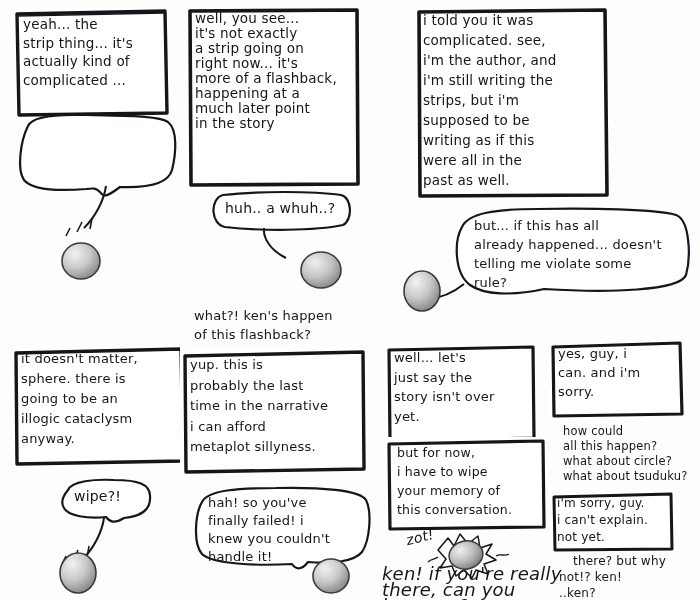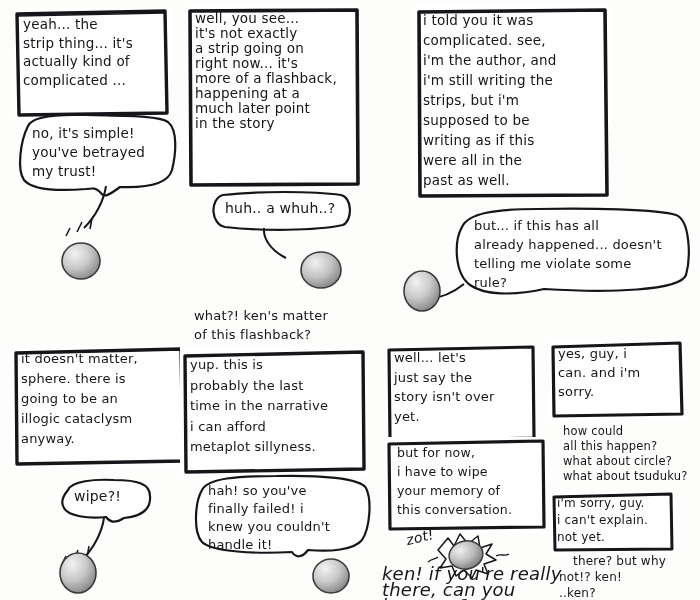--- a/index.html
+++ b/index.html
@@ -82,23 +82,20 @@
 actually kind of
 complicated ...</div>
   </div>
 
   <div class="balloon" style="left:16px; top:112px; width:166px; height:86px;">
     <svg viewBox="0 0 166 86" preserveAspectRatio="none">
       <path d="M12,14 C16,4 40,2 70,3 C104,4 142,3 152,10 C162,18 160,42 156,58
                C152,72 130,76 104,75 C92,84 88,86 84,80 C80,76 78,76 70,77
                C44,79 16,78 8,68 C1,58 4,30 12,14 Z" fill="#ffffff" stroke="#15161a" stroke-width="2.2" stroke-linejoin="round"></path>
     </svg>
-    <div class="txt hand" style="padding:12px 0 0 16px; font-size:13.5px; line-height:19px;">no, it's simple!
-you've betrayed
-my trust!</div>
   </div>
   <svg class="tail" style="left:60px; top:184px; width:60px; height:60px;" viewBox="0 0 60 60">
     <path d="M46,2 C44,16 36,32 24,44" fill="none" stroke="#15161a" stroke-width="2"></path>
     <path d="M22,38 L17,48" stroke="#15161a" stroke-width="1.6" fill="none"></path>
     <path d="M32,34 L30,45" stroke="#15161a" stroke-width="1.6" fill="none"></path>
     <path d="M10,44 L6,52" stroke="#15161a" stroke-width="1.6" fill="none"></path>
   </svg>
 
   <div class="sphere" style="left:58px; top:240px;">
     <svg width="46" height="42" viewBox="0 0 46 42">
@@ -186,21 +183,21 @@
         <radialGradient id="sg3" cx="34%" cy="28%" r="72%">
           <stop offset="0%" stop-color="#f2f2f2"></stop>
           <stop offset="55%" stop-color="#c9c9c9"></stop>
           <stop offset="100%" stop-color="#8e8e8e"></stop>
         </radialGradient>
       </defs>
       <ellipse cx="22" cy="23" rx="18" ry="20" fill="url(#sg3)" stroke="#3b3b3b" stroke-width="1.6"></ellipse>
     </svg>
   </div>
 
-  <div class="caption hand" style="left:194px; top:306px; width:185px; font-size:13px; line-height:19px;">what?! ken's matter
+  <div class="caption hand" style="left:194px; top:306px; width:185px; font-size:13px; line-height:19px;">what?! ken's happen
 of this flashback?</div>
 
   <div class="panel" style="left:12px; top:345px; width:174px; height:122px;">
     <svg class="ink" viewBox="0 0 174 122" preserveAspectRatio="none">
       <path d="M4,8 L169,4 L171,116 L5,119 Z" fill="#fff" stroke="#15161a" stroke-width="3.4" stroke-linejoin="round"></path>
     </svg>
     <div class="txt hand" style="font-size:13px; line-height:20px; padding-top:4px;">it doesn't matter,
 sphere. there is
 going to be an
 illogic cataclysm
@@ -238,21 +235,21 @@
     <svg class="ink" viewBox="0 0 188 128" preserveAspectRatio="none">
       <path d="M5,9 L183,5 L184,122 L6,125 Z" fill="#fff" stroke="#15161a" stroke-width="3.4" stroke-linejoin="round"></path>
     </svg>
     <div class="txt hand" style="font-size:13px; line-height:20.5px; padding:8px 2px 0 10px;">yup. this is
 probably the last
 time in the narrative
 i can afford
 metaplot sillyness.</div>
   </div>
 
-  <div class="balloon" style="left:190px; top:474px; width:182px; height:84px;">
+  <div class="balloon" style="left:190px; top:486px; width:182px; height:84px;">
     <svg viewBox="0 0 182 84" preserveAspectRatio="none">
       <path d="M12,16 C18,4 48,2 86,2 C130,1 170,4 176,14 C182,26 180,54 172,66
                C164,76 140,78 118,76 C112,84 106,84 102,78 C66,80 22,78 12,68
                C3,58 5,28 12,16 Z" fill="#ffffff" stroke="#15161a" stroke-width="2.2" stroke-linejoin="round"></path>
     </svg>
     <div class="txt hand" style="padding:8px 0 0 18px; font-size:13px; line-height:18px;">hah! so you've
 finally failed! i
 knew you couldn't
 handle it!</div>
   </div>

